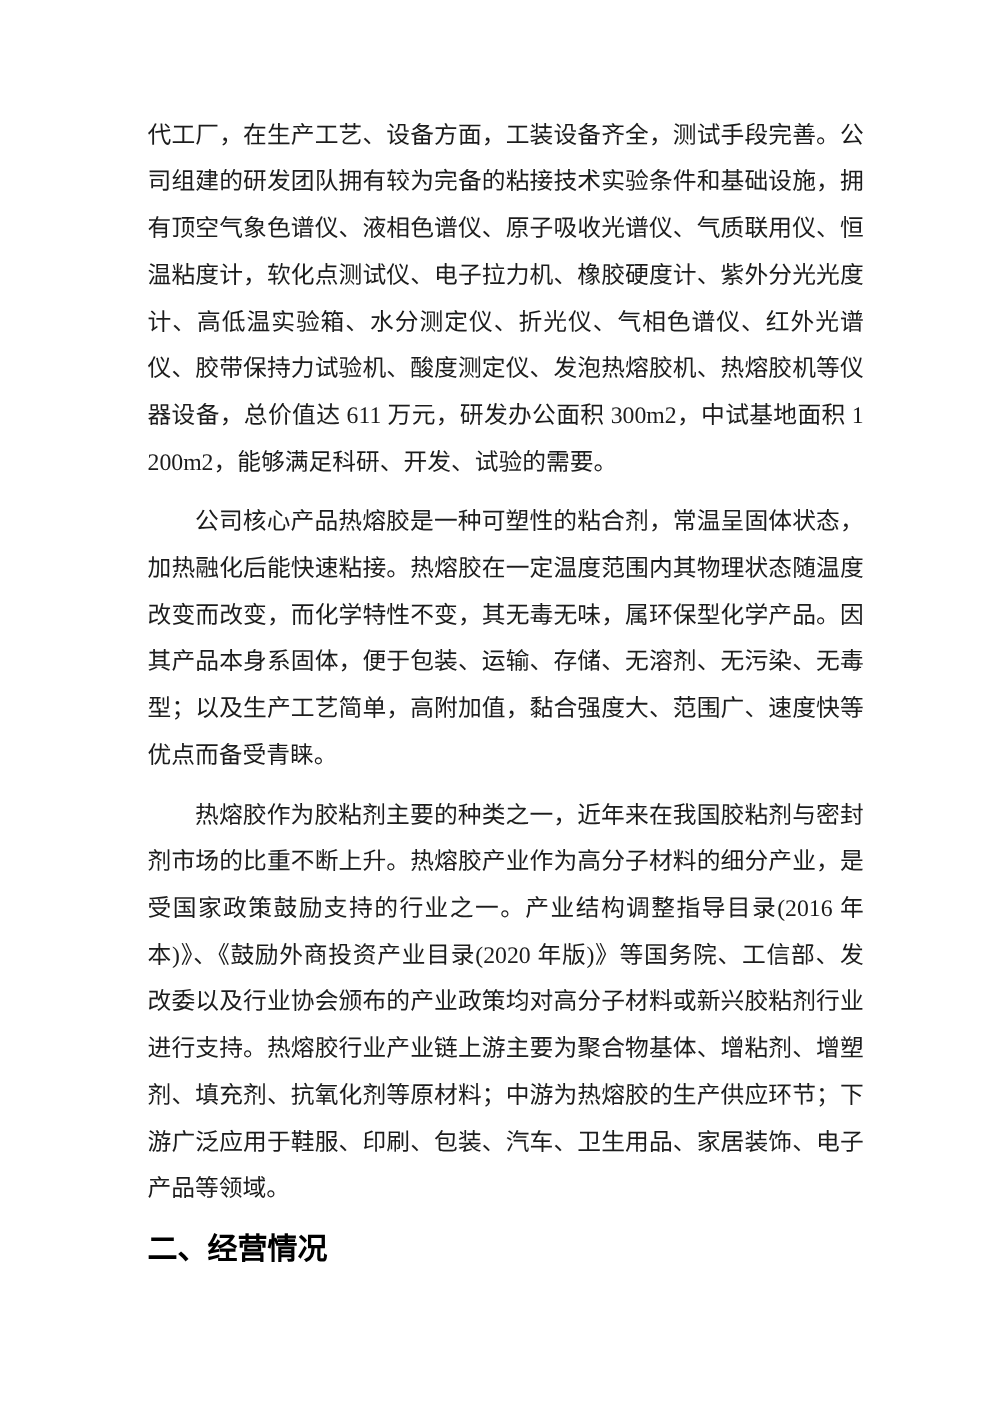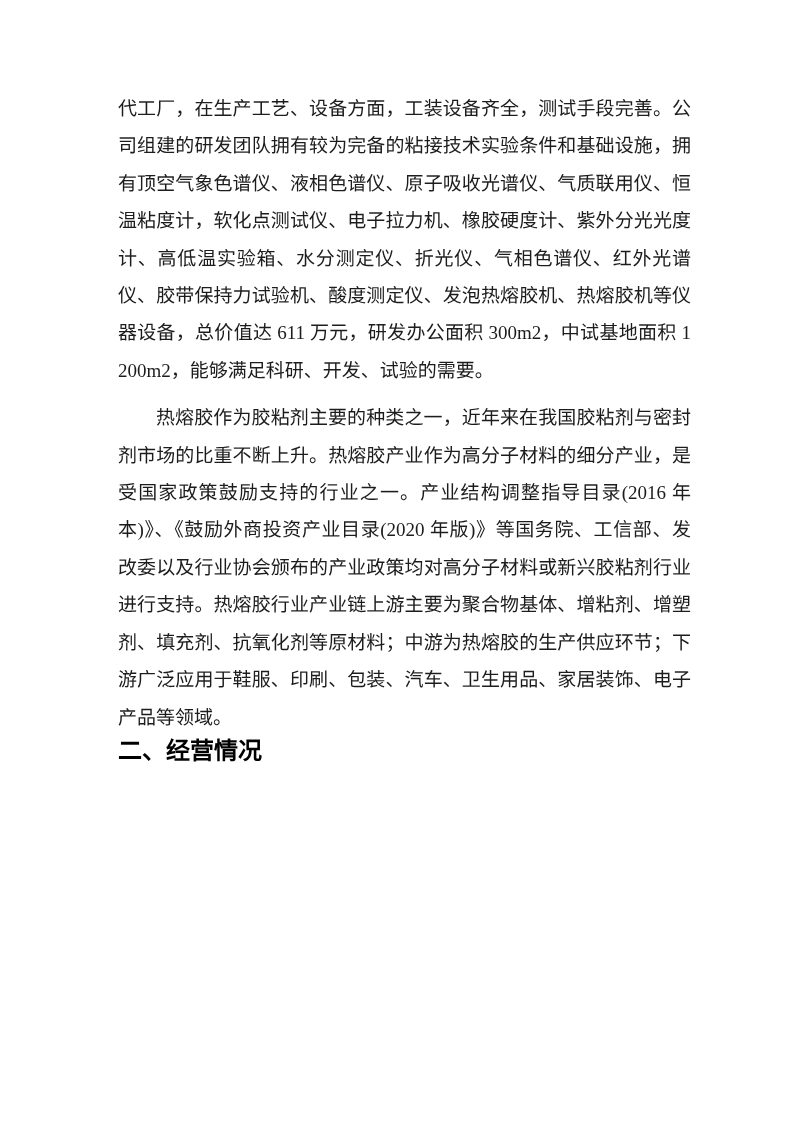--- a/index.html
+++ b/index.html
@@ -31,30 +31,31 @@
     text-justify: inter-ideograph;
     word-break: break-all;
   }
   .para + .para {
     margin-top: 10px;
   }
   .indent {
     text-indent: 2em;
   }
   .heading {
-    margin: 0 0 0 0;
-    font-family: Liberation Mono, monospace;
+    margin: 13px 0 0 0;
+    font-family: Liberation Sans, sans-serif;
     font-size: 24px;
     line-height: 34px;
     font-weight: 700;
     color: #000000;
   }
 </style>
 </head>
 <body>
 
 <div class="page">
   <div class="content">
     <p class="para">代工厂，在生产工艺、设备方面，工装设备齐全，测试手段完善。公司组建的研发团队拥有较为完备的粘接技术实验条件和基础设施，拥有顶空气象色谱仪、液相色谱仪、原子吸收光谱仪、气质联用仪、恒温粘度计，软化点测试仪、电子拉力机、橡胶硬度计、紫外分光光度计、高低温实验箱、水分测定仪、折光仪、气相色谱仪、红外光谱仪、胶带保持力试验机、酸度测定仪、发泡热熔胶机、热熔胶机等仪器设备，总价值达 611 万元，研发办公面积 300m2，中试基地面积 1200m2，能够满足科研、开发、试验的需要。</p>
+    <p class="para indent">公司核心产品热熔胶是一种可塑性的粘合剂，常温呈固体状态，加热融化后能快速粘接。热熔胶在一定温度范围内其物理状态随温度改变而改变，而化学特性不变，其无毒无味，属环保型化学产品。因其产品本身系固体，便于包装、运输、存储、无溶剂、无污染、无毒型；以及生产工艺简单，高附加值，黏合强度大、范围广、速度快等优点而备受青睐。</p>
     <p class="para indent">热熔胶作为胶粘剂主要的种类之一，近年来在我国胶粘剂与密封剂市场的比重不断上升。热熔胶产业作为高分子材料的细分产业，是受国家政策鼓励支持的行业之一。产业结构调整指导目录(2016 年本)》、《鼓励外商投资产业目录(2020 年版)》等国务院、工信部、发改委以及行业协会颁布的产业政策均对高分子材料或新兴胶粘剂行业进行支持。热熔胶行业产业链上游主要为聚合物基体、增粘剂、增塑剂、填充剂、抗氧化剂等原材料；中游为热熔胶的生产供应环节；下游广泛应用于鞋服、印刷、包装、汽车、卫生用品、家居装饰、电子产品等领域。</p>
     <h2 class="heading">二、经营情况</h2>
   </div>
 </div>
 
 </body></html>

